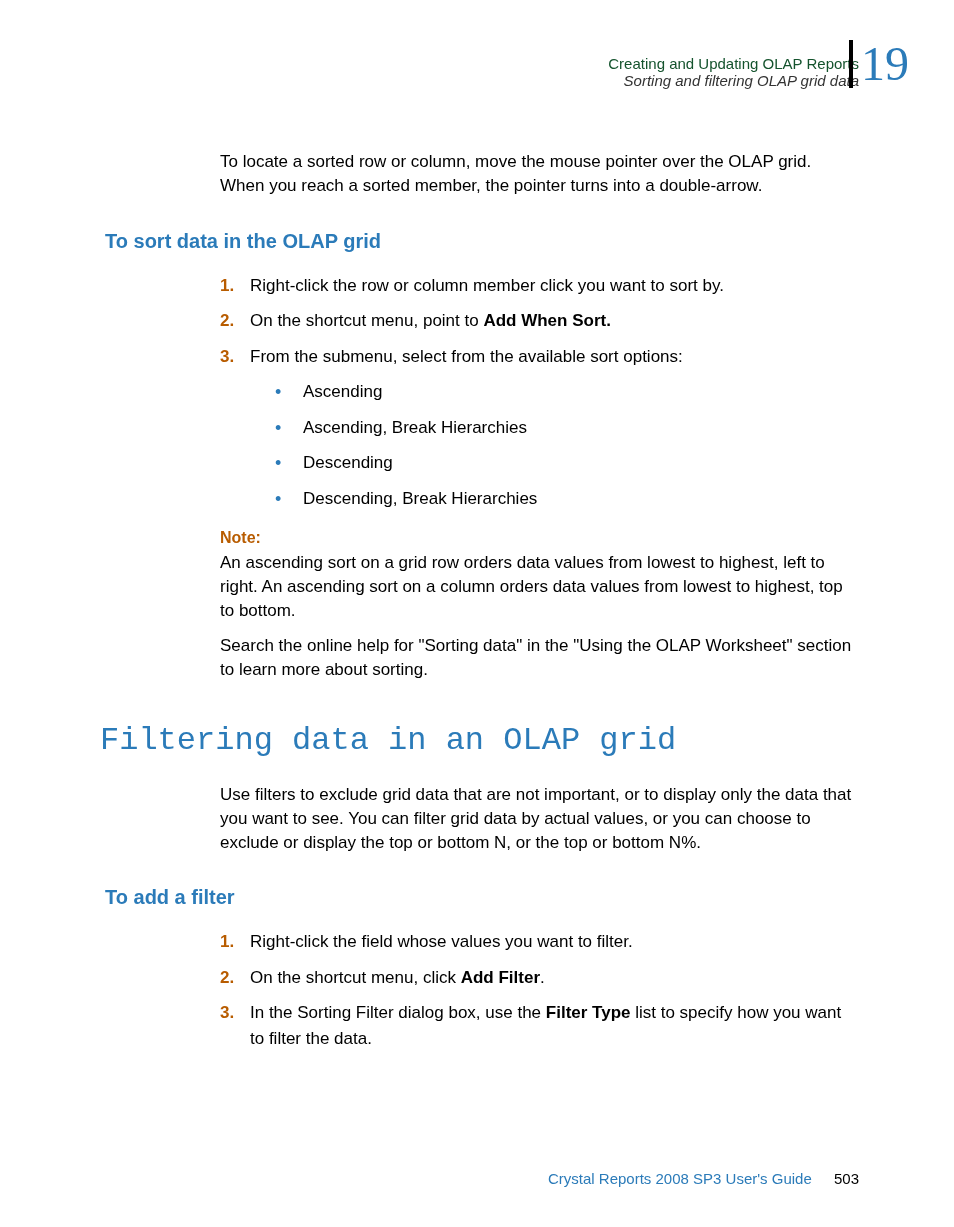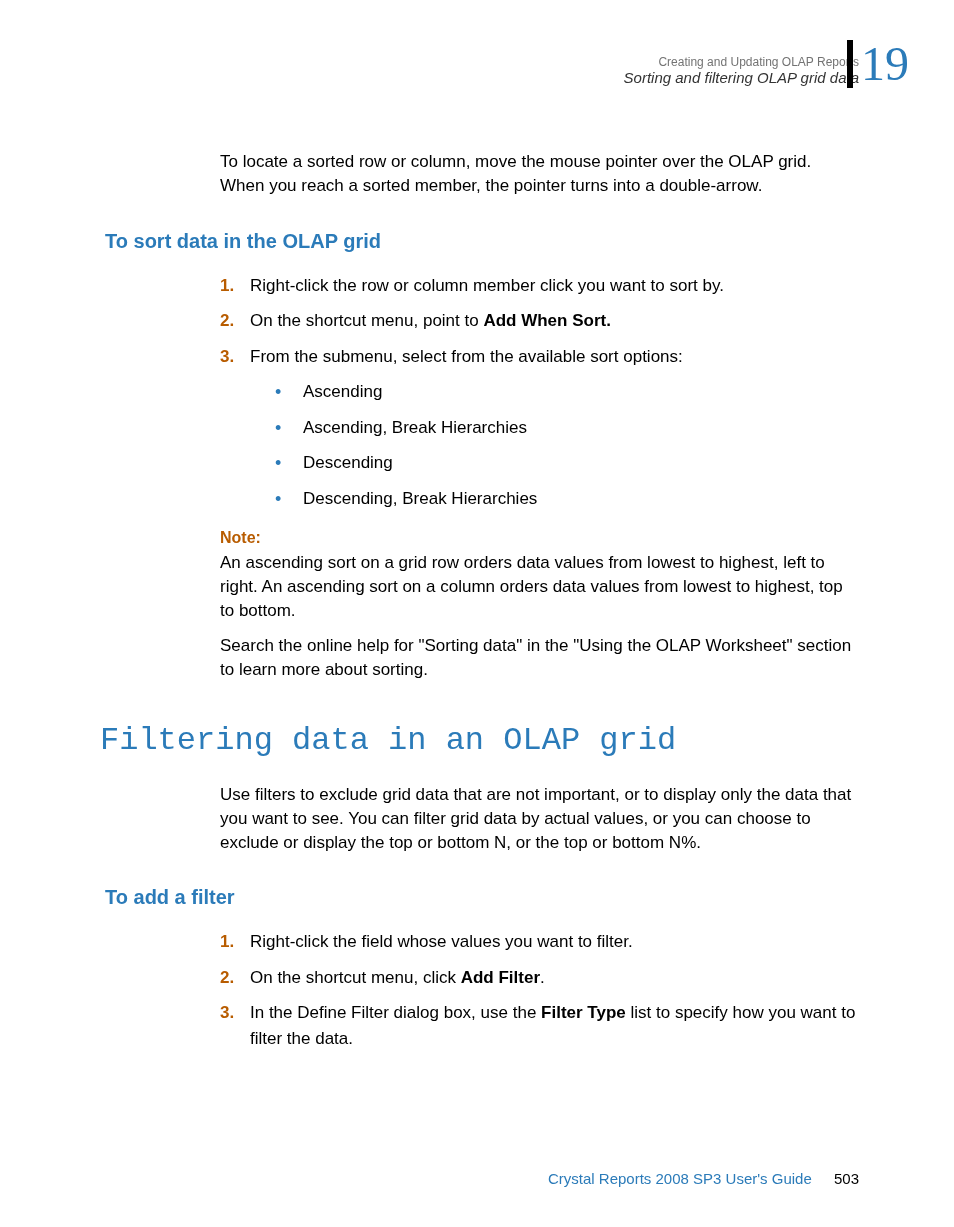--- a/index.html
+++ b/index.html
@@ -11,36 +11,36 @@
     position: relative;
     color: #000;
   }
   .header {
     position: absolute;
     top: 55px;
     right: 95px;
     text-align: right;
   }
   .header-line1 {
-    font-size: 12px;
-    color: #737373;
+    font-size: 15px;
+    color: #14532d;
   }
   .header-line2 {
     font-size: 15px;
     font-style: italic;
     color: #333;
   }
   .chapter-number {
     position: absolute;
     top: 40px;
     right: 45px;
     font-family: Georgia, 'Times New Roman', serif;
     font-size: 48px;
     color: #2b7bb9;
-    border-left: 6px solid #000000;
+    border-left: 4px solid #000000;
     padding-left: 8px;
     line-height: 1;
   }
   .content {
     position: absolute;
     top: 150px;
     left: 105px;
     right: 95px;
   }
   .tip-label, .note-label {
@@ -193,21 +193,21 @@
       <li>
         <span class="num">1.</span>
         <span>Right-click the field whose values you want to filter.</span>
       </li>
       <li>
         <span class="num">2.</span>
         <span>On the shortcut menu, click </span><span class="bold">Add Filter</span><span>.</span>
       </li>
       <li>
         <span class="num">3.</span>
-        <span>In the Define Filter dialog box, use the </span><span class="bold">Filter Type</span><span> list to specify how you want to filter the data.</span>
+        <span>In the Sorting Filter dialog box, use the </span><span class="bold">Filter Type</span><span> list to specify how you want to filter the data.</span>
       </li>
     </ol>
   </div>
 
 </div>
 
 <div class="footer">
   <span class="footer-guide">Crystal Reports 2008 SP3 User's Guide</span>
   <span class="footer-page">503</span>
 </div>

